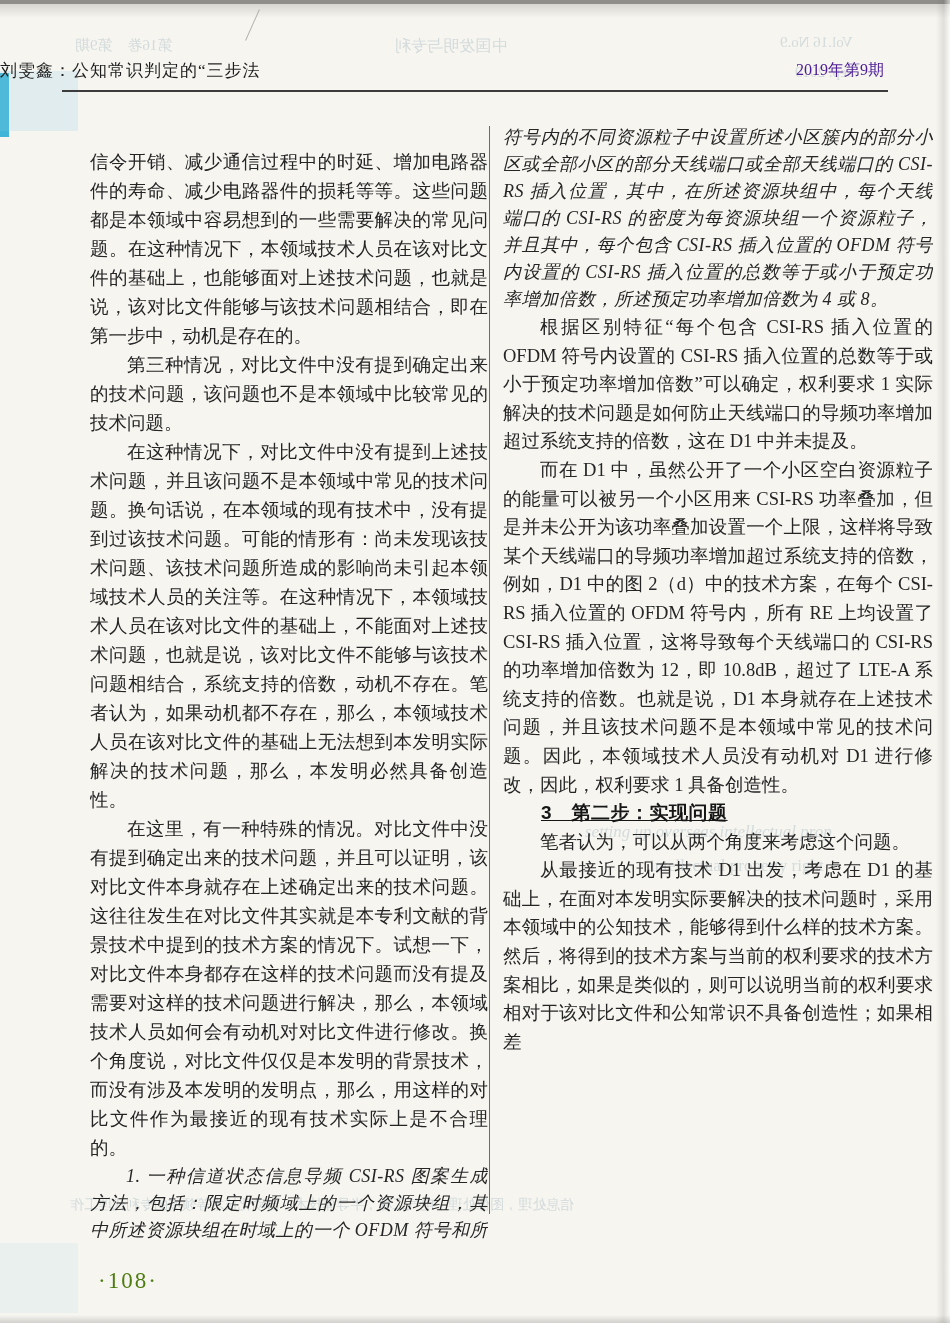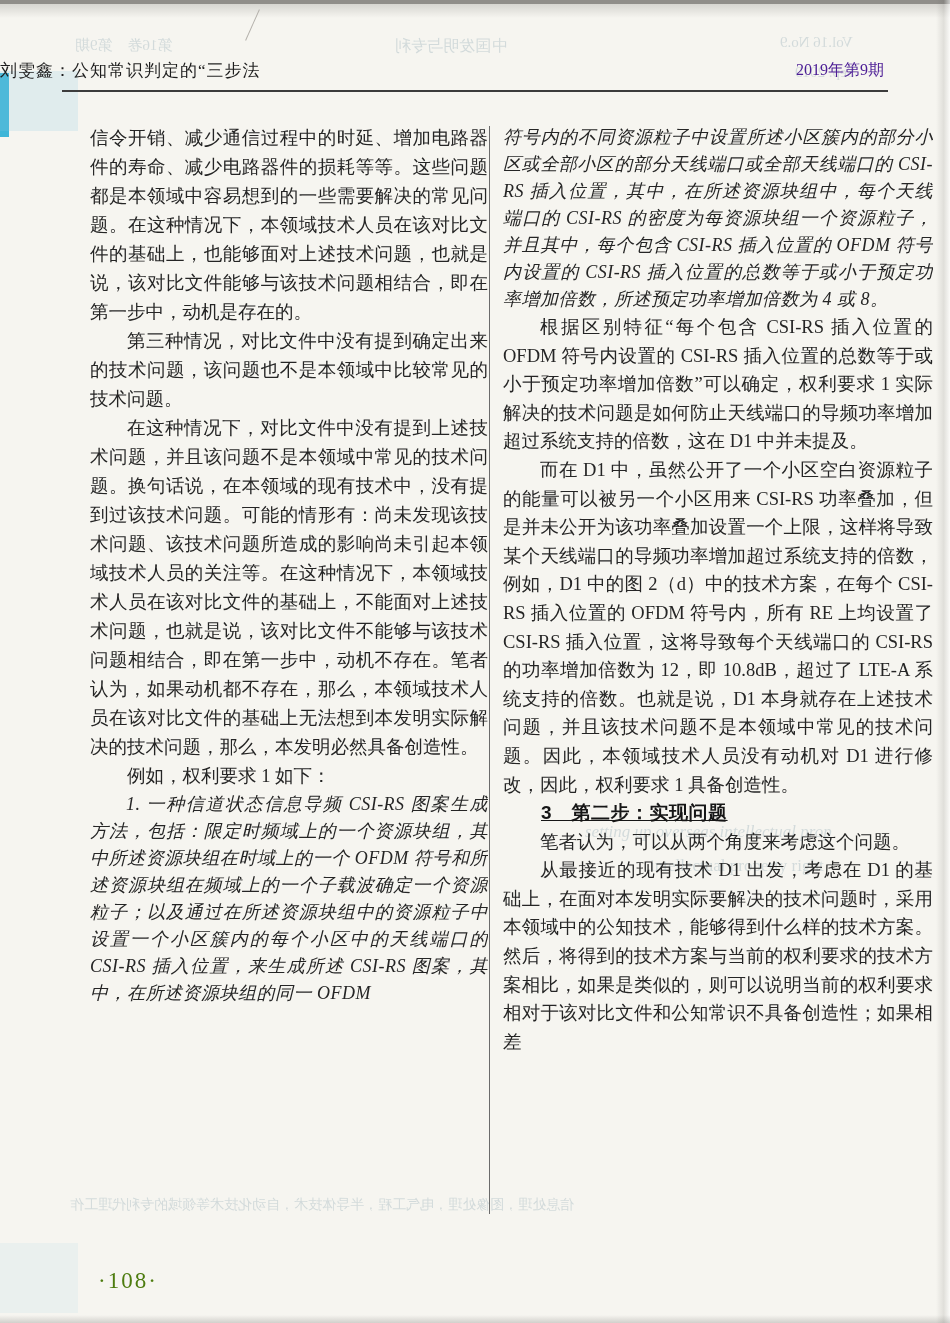--- a/index.html
+++ b/index.html
@@ -28,21 +28,21 @@
   .ghost.mir{transform:scaleX(-1);}
   
   .running-title{position:absolute;top:59px;left:0;width:950px;text-align:left;
     font-size:17px;letter-spacing:1px;color:#1d1d1d;}
   .issue-label{position:absolute;top:60px;right:66px;font-size:16px;color:#4c1d95;}
   .header-rule{position:absolute;top:90px;left:62px;width:826px;height:2px;background:#3c3c3c;}
   
   .col-divider{position:absolute;left:489px;top:126px;width:1px;height:1088px;background:#6b6b6b;}
   .col{position:absolute;top:124px;height:1096px;overflow:hidden;
     font-size:18.5px;line-height:29px;text-align:justify;color:#252525;}
-  .col-left{left:90px;width:398px;}
+  .col-left{left:90px;width:398px;margin-top:24px;}
   .col-right{left:503px;width:430px;line-height:28.6px;}
   .col p{margin:0;text-indent:2em;}
   .col p.cont{text-indent:0;}
   .col p.claim{font-style:italic;line-height:27px;font-size:18px;letter-spacing:.5px;}
   .section-heading{margin:24px 0 12px 0;font-family:"Liberation Sans","DejaVu Sans",sans-serif;
     font-weight:700;font-size:19px;text-indent:0;color:#161616;letter-spacing:.5px;text-decoration:underline;}
   
   .page-number{position:absolute;left:98px;top:1268px;font-size:23px;color:#4d7c0f;letter-spacing:2px;}
 </style>
 </head>
@@ -69,22 +69,22 @@
 
   <div class="running-title">刘雯鑫：公知常识判定的“三步法</div>
   <div class="issue-label">2019年第9期</div>
   <div class="header-rule"></div>
 
   <div class="col-divider"></div>
 
   <div class="col col-left">
     <p class="cont">信令开销、减少通信过程中的时延、增加电路器件的寿命、减少电路器件的损耗等等。这些问题都是本领域中容易想到的一些需要解决的常见问题。在这种情况下，本领域技术人员在该对比文件的基础上，也能够面对上述技术问题，也就是说，该对比文件能够与该技术问题相结合，即在第一步中，动机是存在的。</p>
     <p>第三种情况，对比文件中没有提到确定出来的技术问题，该问题也不是本领域中比较常见的技术问题。</p>
-    <p>在这种情况下，对比文件中没有提到上述技术问题，并且该问题不是本领域中常见的技术问题。换句话说，在本领域的现有技术中，没有提到过该技术问题。可能的情形有：尚未发现该技术问题、该技术问题所造成的影响尚未引起本领域技术人员的关注等。在这种情况下，本领域技术人员在该对比文件的基础上，不能面对上述技术问题，也就是说，该对比文件不能够与该技术问题相结合，即在第一步中，动机不存在。笔者认为，如果动机都不存在，那么，本领域技术人员在该对比文件的基础上无法想到本发明实际解决的技术问题，那么，本发明必然具备创造性。</p>
-    <p>例如，权利要求 1 如下：</p>
+    <p>在这种情况下，对比文件中没有提到上述技术问题，并且该问题不是本领域中常见的技术问题。换句话说，在本领域的现有技术中，没有提到过该技术问题。可能的情形有：尚未发现该技术问题、该技术问题所造成的影响尚未引起本领域技术人员的关注等。在这种情况下，本领域技术人员在该对比文件的基础上，不能面对上述技术问题，也就是说，该对比文件不能够与该技术问题相结合，系统支持的倍数，动机不存在。笔者认为，如果动机都不存在，那么，本领域技术人员在该对比文件的基础上无法想到本发明实际解决的技术问题，那么，本发明必然具备创造性。</p>
+    <p>在这里，有一种特殊的情况。对比文件中没有提到确定出来的技术问题，并且可以证明，该对比文件本身就存在上述确定出来的技术问题。这往往发生在对比文件其实就是本专利文献的背景技术中提到的技术方案的情况下。试想一下，对比文件本身都存在这样的技术问题而没有提及需要对这样的技术问题进行解决，那么，本领域技术人员如何会有动机对对比文件进行修改。换个角度说，对比文件仅仅是本发明的背景技术，而没有涉及本发明的发明点，那么，用这样的对比文件作为最接近的现有技术实际上是不合理的。</p>
     <p class="claim">1. 一种信道状态信息导频 CSI-RS 图案生成方法，包括：限定时频域上的一个资源块组，其中所述资源块组在时域上的一个 OFDM 符号和所述资源块组在频域上的一个子载波确定一个资源粒子；以及通过在所述资源块组中的资源粒子中设置一个小区簇内的每个小区中的天线端口的 CSI-RS 插入位置，来生成所述 CSI-RS 图案，其中，在所述资源块组的同一 OFDM</p>
   </div>
 
   <div class="col col-right">
     <p class="cont claim">符号内的不同资源粒子中设置所述小区簇内的部分小区或全部小区的部分天线端口或全部天线端口的 CSI-RS 插入位置，其中，在所述资源块组中，每个天线端口的 CSI-RS 的密度为每资源块组一个资源粒子，并且其中，每个包含 CSI-RS 插入位置的 OFDM 符号内设置的 CSI-RS 插入位置的总数等于或小于预定功率增加倍数，所述预定功率增加倍数为 4 或 8。</p>
     <p>根据区别特征“每个包含 CSI-RS 插入位置的 OFDM 符号内设置的 CSI-RS 插入位置的总数等于或小于预定功率增加倍数”可以确定，权利要求 1 实际解决的技术问题是如何防止天线端口的导频功率增加超过系统支持的倍数，这在 D1 中并未提及。</p>
     <p>而在 D1 中，虽然公开了一个小区空白资源粒子的能量可以被另一个小区用来 CSI-RS 功率叠加，但是并未公开为该功率叠加设置一个上限，这样将导致某个天线端口的导频功率增加超过系统支持的倍数，例如，D1 中的图 2（d）中的技术方案，在每个 CSI-RS 插入位置的 OFDM 符号内，所有 RE 上均设置了 CSI-RS 插入位置，这将导致每个天线端口的 CSI-RS 的功率增加倍数为 12，即 10.8dB，超过了 LTE-A 系统支持的倍数。也就是说，D1 本身就存在上述技术问题，并且该技术问题不是本领域中常见的技术问题。因此，本领域技术人员没有动机对 D1 进行修改，因此，权利要求 1 具备创造性。</p>
     <p class="section-heading">3　第二步：实现问题</p>
     <p>笔者认为，可以从两个角度来考虑这个问题。</p>
     <p>从最接近的现有技术 D1 出发，考虑在 D1 的基础上，在面对本发明实际要解决的技术问题时，采用本领域中的公知技术，能够得到什么样的技术方案。然后，将得到的技术方案与当前的权利要求的技术方案相比，如果是类似的，则可以说明当前的权利要求相对于该对比文件和公知常识不具备创造性；如果相差</p>

